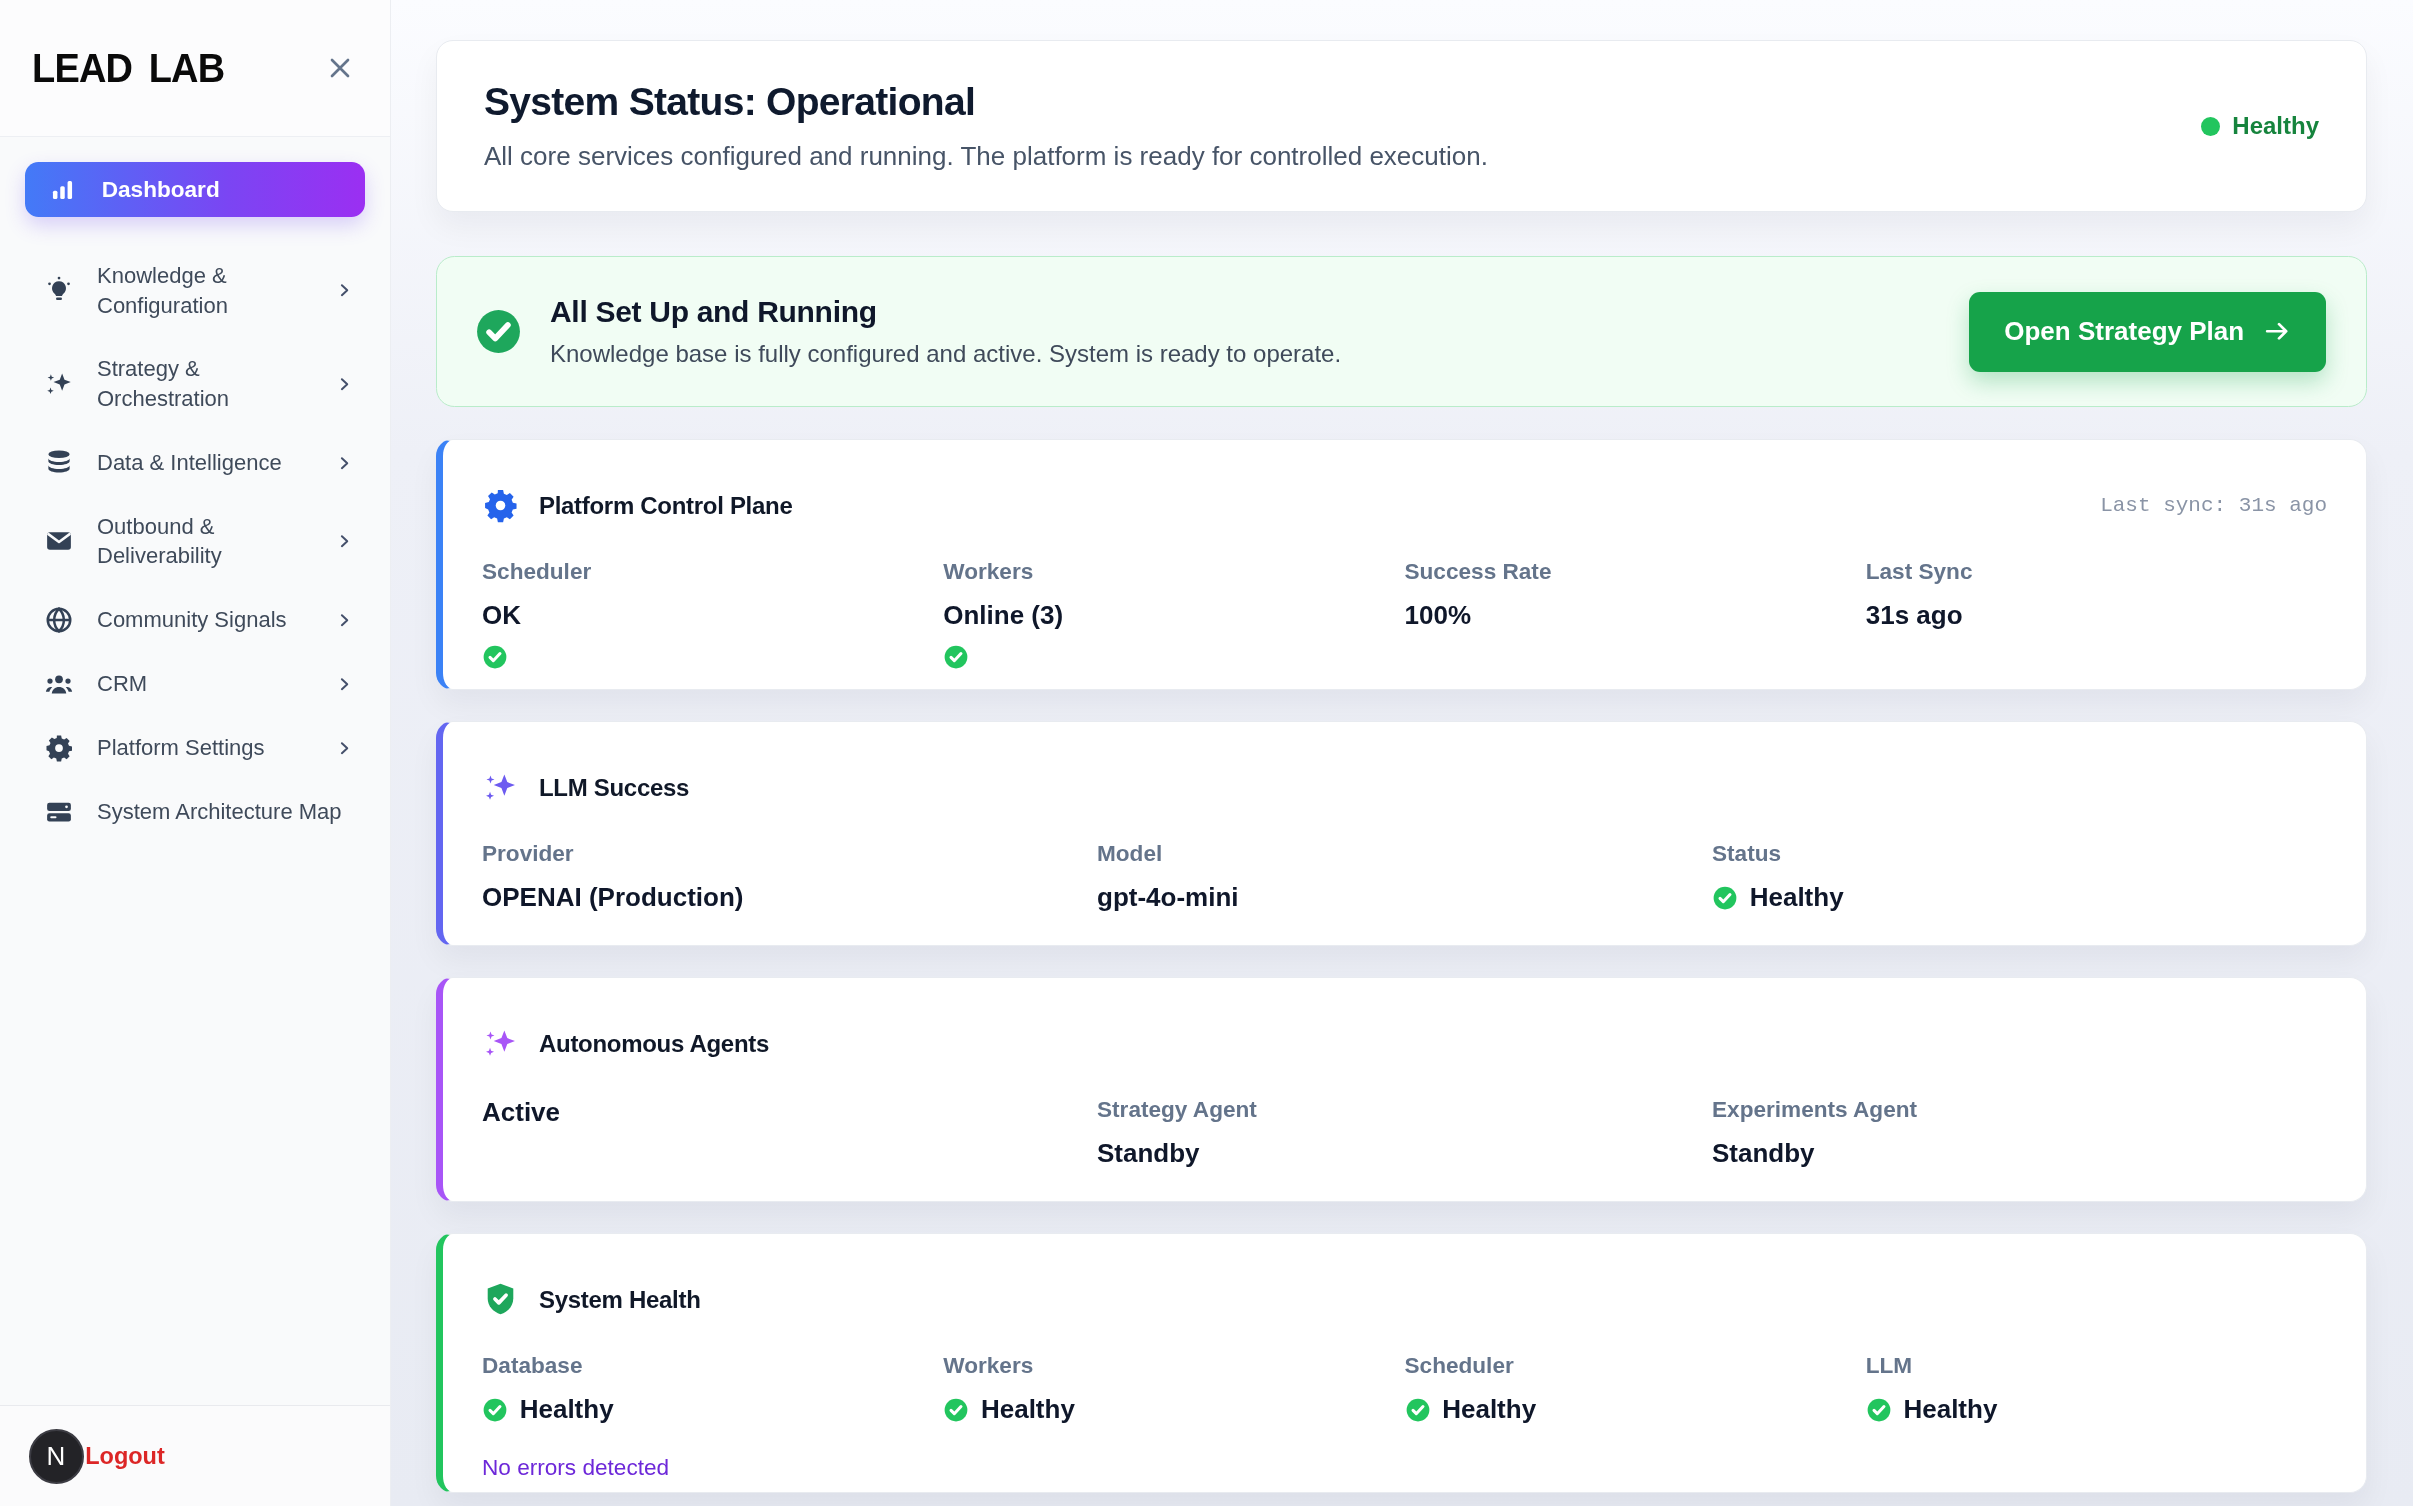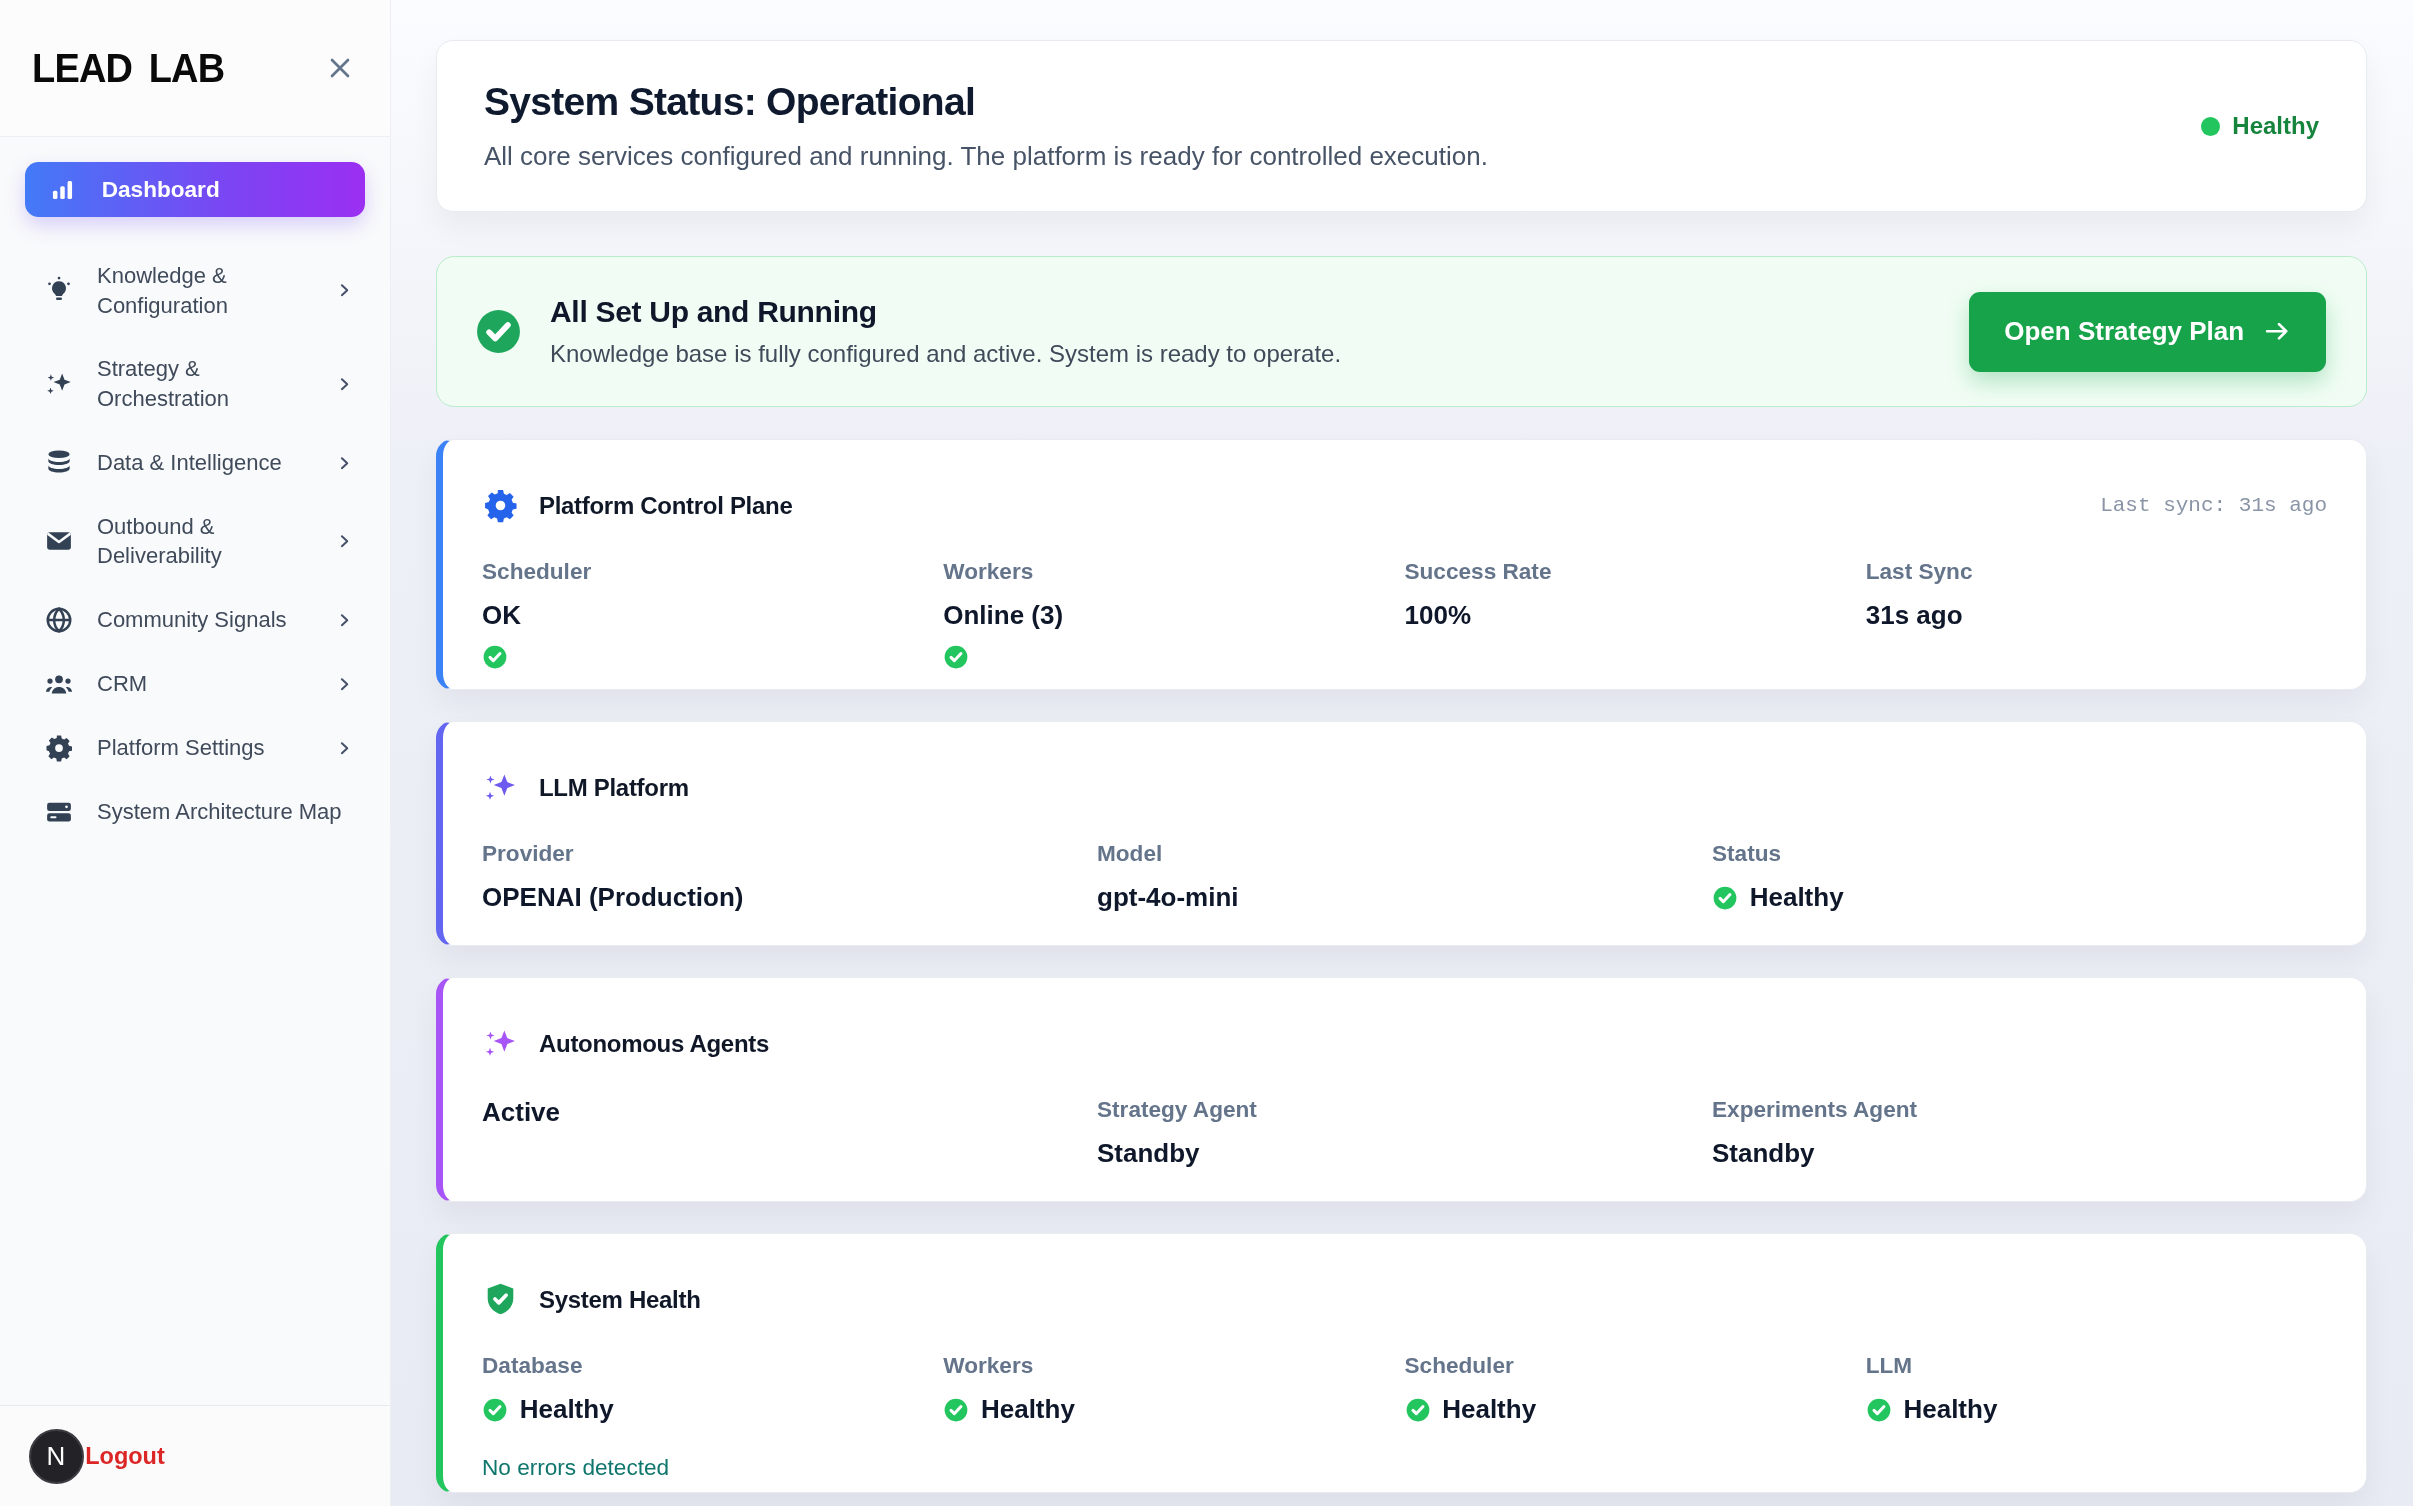--- a/index.html
+++ b/index.html
@@ -70,21 +70,21 @@
   .card-title{font-size:24px;font-weight:800;color:#101828;letter-spacing:-0.3px;}
   .card-note{margin-left:auto;font-family:"Liberation Mono",monospace;font-size:21px;color:#8a94a6;}
   .stats{display:grid;}
   .stats.cols4{grid-template-columns:repeat(4,1fr);}
   .stats.cols3{grid-template-columns:repeat(3,1fr);}
   .stat-label{font-size:22.6px;font-weight:600;color:#64748b;margin-bottom:15px;}
   .stat-value{font-size:26px;font-weight:700;color:#0f172a;}
   .stat-check{margin-top:13.4px;width:26px;height:26px;}
   .stat-row{display:flex;align-items:center;gap:11.7px;}
   .stat-row .inline-check{width:26px;height:26px;flex-shrink:0;}
-  .health-footer{margin-top:30px;font-size:22.6px;font-weight:500;color:#0f766e;}
+  .health-footer{margin-top:30px;font-size:22.6px;font-weight:500;color:#6d28d9;}
 
   svg{display:block;}
   .h300{height:251px;} .h268{height:225px;} .h310{height:260px;}
 </style>
 </head>
 <body>
 
 <div class="app">
 
   <aside class="sidebar">
@@ -323,21 +323,21 @@
 
     <section class="info-card accent-indigo h268">
       <div class="card-head">
         <span class="hico">
           <svg width="37" height="37" viewBox="0 0 24 24" fill="#6d5bf0">
             <path d="M14.5 3.5l1.9 5 5 1.9-5 1.9-1.9 5-1.9-5-5-1.9 5-1.9z"></path>
             <path d="M5.5 4.2l.7 1.9 1.9.7-1.9.7-.7 1.9-.7-1.9-1.9-.7 1.9-.7z"></path>
             <path d="M5.2 14.8l.7 1.9 1.9.7-1.9.7-.7 1.9-.7-1.9-1.9-.7 1.9-.7z"></path>
           </svg>
         </span>
-        <span class="card-title">LLM Platform</span>
+        <span class="card-title">LLM Success</span>
       </div>
       <div class="stats cols3">
         <div>
           <div class="stat-label">Provider</div>
           <div class="stat-value">OPENAI (Production)</div>
         </div>
         <div>
           <div class="stat-label">Model</div>
           <div class="stat-value">gpt-4o-mini</div>
         </div>

